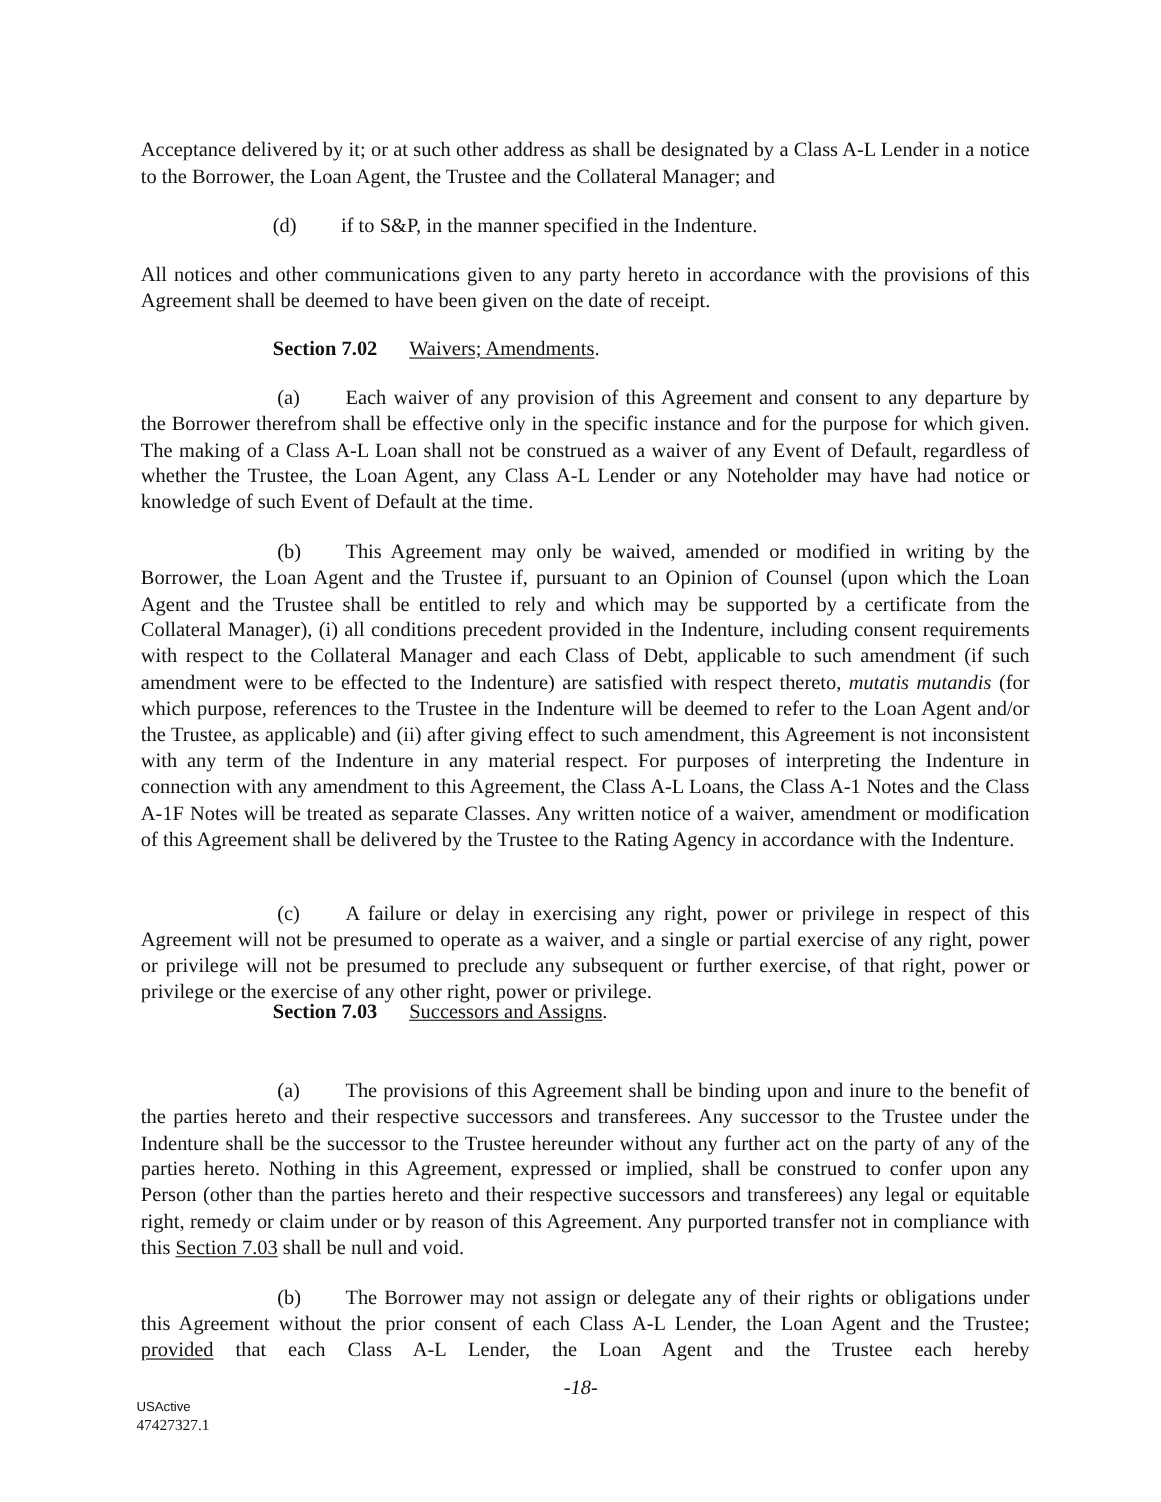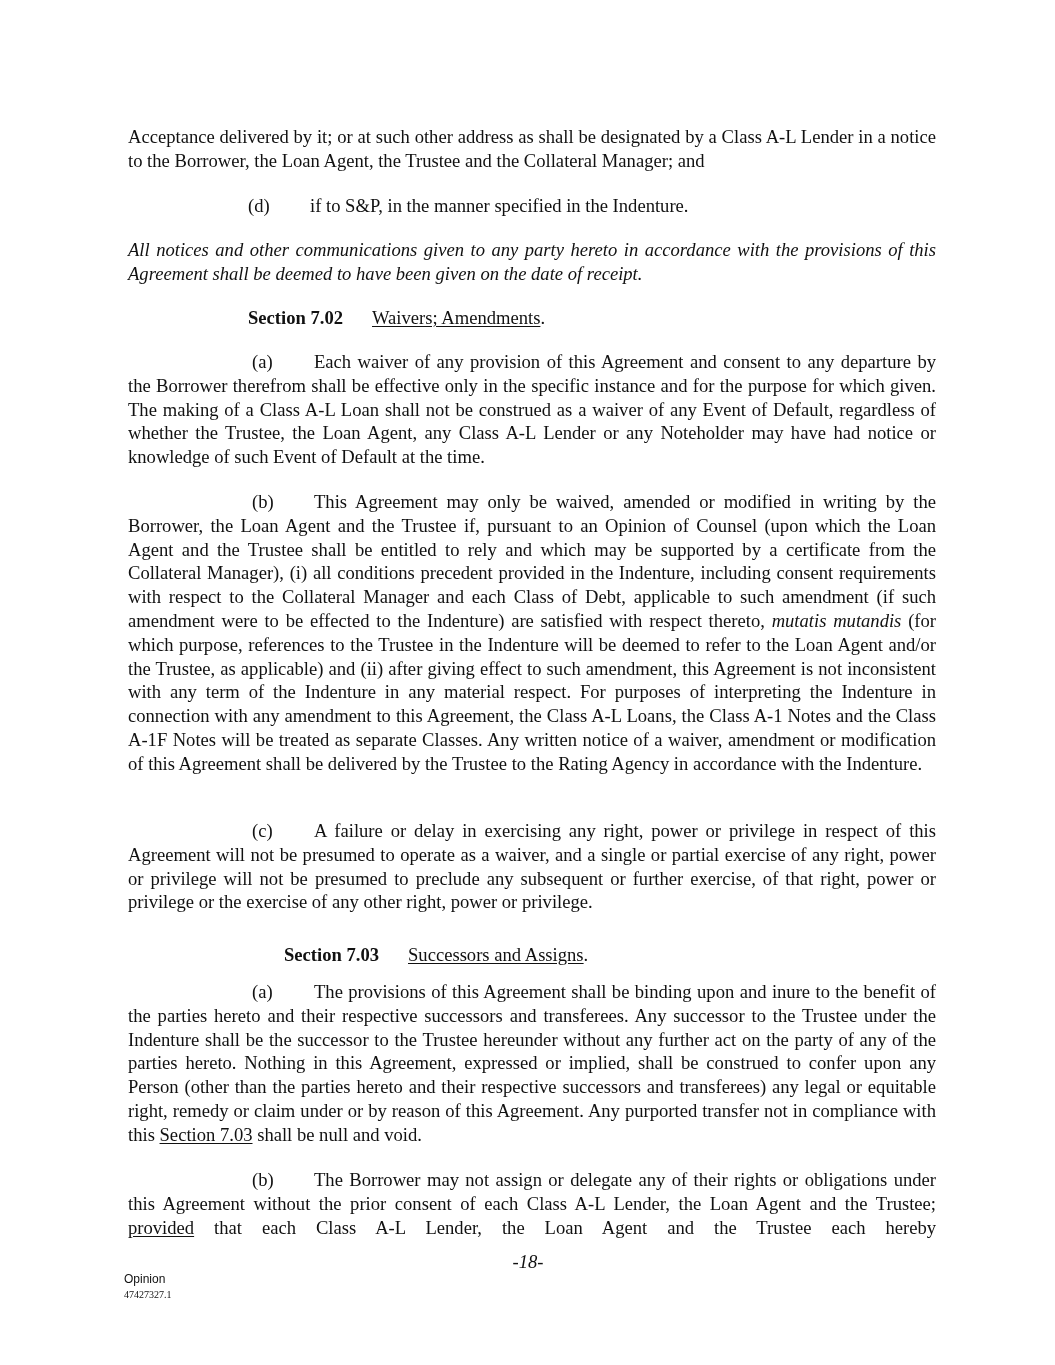--- a/index.html
+++ b/index.html
@@ -13,50 +13,50 @@
     .para.last-left { text-align-last: left; }
     .indent-first { text-indent: 124px; }
     .label { display: inline-block; width: 62px; text-indent: 0; }
     .sub-d { position: absolute; left: 124px; white-space: nowrap; }
     .section { position: absolute; left: 124px; white-space: nowrap; }
     .sec-num { display: inline-block; width: 124px; font-weight: bold; }
     u { text-decoration: underline; text-underline-offset: 2px; }
     .footer-num { position: absolute; left: 0; width: 808px; top: 1250px; text-align: center; font-style: italic; }
     .meta { position: absolute; left: 124px; font-family: "Liberation Sans", "DejaVu Sans", sans-serif; color: #111; }
     .meta1 { top: 1272px; font-size: 12px; }
-    .meta2 { top: 1289px; font-size: 10px; font-family: "Liberation Serif", "DejaVu Serif", serif; }
+    .meta2 { top: 1289px; font-size: 14px; font-family: "Liberation Serif", "DejaVu Serif", serif; }
   </style>
 </head>
 <body>
 
 <div class="page">
 
   <p class="para last-left" style="top:125px;">Acceptance delivered by it; or at such other address as shall be designated by a Class A-L Lender in a notice to the Borrower, the Loan Agent, the Trustee and the Collateral Manager; and</p>
 
   <div class="sub-d" style="top:194px;font-family:Liberation Serif, serif;">
     <span class="label">(d)</span><span>if to S&amp;P, in the manner specified in the Indenture.</span>
   </div>
 
-  <p class="para last-left" style="top:238px;font-style:italic;">All notices and other communications given to any party hereto in accordance with the provisions of this Agreement shall be deemed to have been given on the date of receipt.</p>
+  <p class="para last-left" style="top:238px;">All notices and other communications given to any party hereto in accordance with the provisions of this Agreement shall be deemed to have been given on the date of receipt.</p>
 
   <div class="section" style="top:306px;">
     <span class="sec-num">Section 7.02</span><u>Waivers; Amendments</u><span>.</span>
   </div>
 
   <p class="para indent-first last-left" style="top:350px;"><span class="label">(a)</span><span>Each waiver of any provision of this Agreement and consent to any departure by the Borrower therefrom shall be effective only in the specific instance and for the purpose for which given. The making of a Class A-L Loan shall not be construed as a waiver of any Event of Default, regardless of whether the Trustee, the Loan Agent, any Class A-L Lender or any Noteholder may have had notice or knowledge of such Event of Default at the time.</span></p>
 
   <p class="para indent-first last-left" style="top:490px;"><span class="label">(b)</span><span>This Agreement may only be waived, amended or modified in writing by the Borrower, the Loan Agent and the Trustee if, pursuant to an Opinion of Counsel (upon which the Loan Agent and the Trustee shall be entitled to rely and which may be supported by a certificate from the Collateral Manager), (i) all conditions precedent provided in the Indenture, including consent requirements with respect to the Collateral Manager and each Class of Debt, applicable to such amendment (if such amendment were to be effected to the Indenture) are satisfied with respect thereto,</span> <i>mutatis mutandis</i> <span>(for which purpose, references to the Trustee in the Indenture will be deemed to refer to the Loan Agent and/or the Trustee, as applicable) and (ii) after giving effect to such amendment, this Agreement is not inconsistent with any term of the Indenture in any material respect. For purposes of interpreting the Indenture in connection with any amendment to this Agreement, the Class A-L Loans, the Class A-1 Notes and the Class A-1F Notes will be treated as separate Classes. Any written notice of a waiver, amendment or modification of this Agreement shall be delivered by the Trustee to the Rating Agency in accordance with the Indenture.</span></p>
 
   <p class="para indent-first last-left" style="top:819px;"><span class="label">(c)</span><span>A failure or delay in exercising any right, power or privilege in respect of this Agreement will not be presumed to operate as a waiver, and a single or partial exercise of any right, power or privilege will not be presumed to preclude any subsequent or further exercise, of that right, power or privilege or the exercise of any other right, power or privilege.</span></p>
 
-  <div class="section" style="top:943px;margin-left:36px;">
+  <div class="section" style="top:908px;">
     <span class="sec-num">Section 7.03</span><u>Successors and Assigns</u><span>.</span>
   </div>
 
   <p class="para indent-first last-left" style="top:980px;"><span class="label">(a)</span><span>The provisions of this Agreement shall be binding upon and inure to the benefit of the parties hereto and their respective successors and transferees. Any successor to the Trustee under the Indenture shall be the successor to the Trustee hereunder without any further act on the party of any of the parties hereto. Nothing in this Agreement, expressed or implied, shall be construed to confer upon any Person (other than the parties hereto and their respective successors and transferees) any legal or equitable right, remedy or claim under or by reason of this Agreement. Any purported transfer not in compliance with this</span> <u>Section 7.03</u> <span>shall be null and void.</span></p>
 
   <p class="para indent-first" style="top:1168px; text-align-last: justify;"><span class="label">(b)</span><span>The Borrower may not assign or delegate any of their rights or obligations under this Agreement without the prior consent of each Class A-L Lender, the Loan Agent and the Trustee;</span> <u>provided</u> <span>that each Class A-L Lender, the Loan Agent and the Trustee each hereby</span></p>
 
   <div class="footer-num">-18-</div>
 </div>
 
-<div class="meta meta1">Opinion</div>
+<div class="meta meta1">USActive</div>
 <div class="meta meta2">47427327.1</div>
 
 </body></html>

